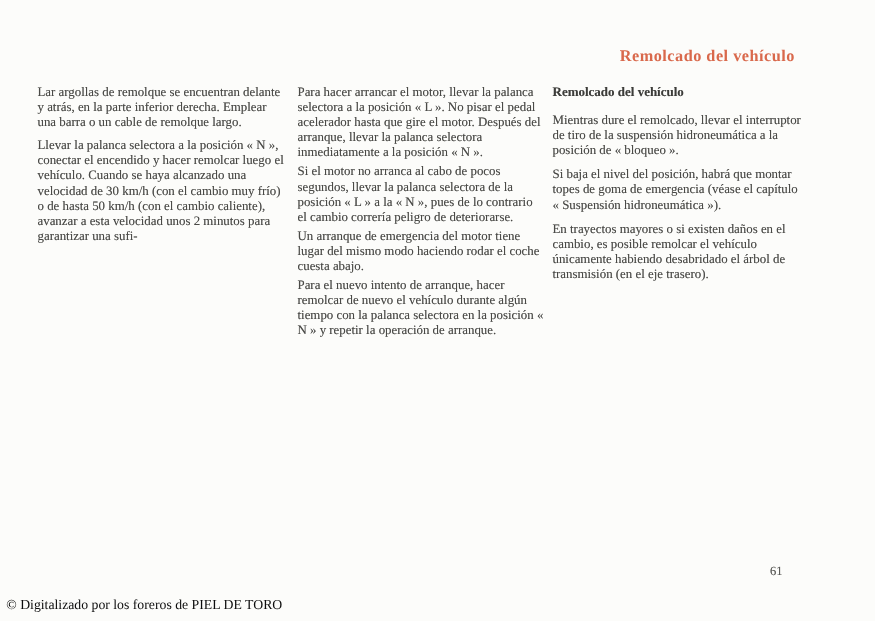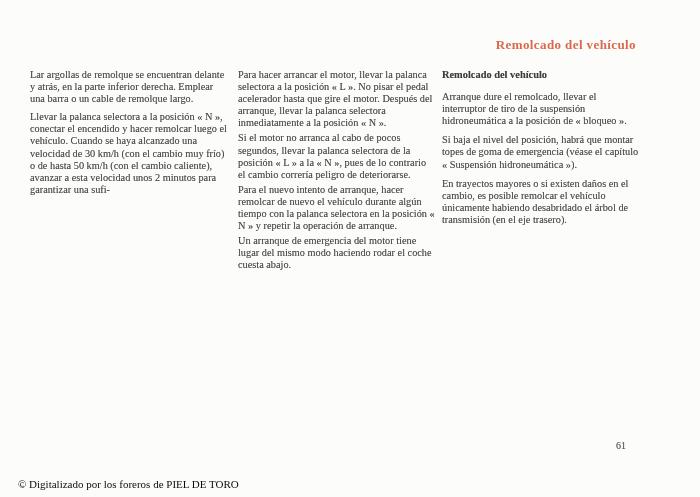--- a/index.html
+++ b/index.html
@@ -41,55 +41,55 @@
   .col h3 {
     font-size: 10.4px;
     line-height: 12.1px;
     font-weight: bold;
     color: #3c3c39;
     margin: 0 0 10px 0;
   }
   .col-1 h3 { margin-top: 29px; }
   .page-number {
     position: absolute;
-    left: 616px; top: 440px;
+    left: 616px; top: 452px;
     font-size: 10px;
     color: #5a5a57;
     text-shadow: 0 0 0.5px rgba(90,90,88,0.55);
     text-align: right;
   }
   .watermark {
     position: absolute;
-    left: 18px; top: 478px;
+    left: 5px; top: 478px;
     font-size: 11px;
     color: #0c0c0c;
   }
 </style>
 </head>
 <body>
 
 <div class="page">
 
   <div class="doc-title">Remolcado del vehículo</div>
 
   <div class="col col-1">
     <p>Lar argollas de remolque se encuentran delante y atrás, en la parte inferior derecha. Emplear una barra o un cable de remolque largo.</p>
     <p>Llevar la palanca selectora a la posición « N », conectar el encendido y hacer remolcar luego el vehículo. Cuando se haya alcanzado una velocidad de 30 km/h (con el cambio muy frío) o de hasta 50 km/h (con el cambio caliente), avanzar a esta velocidad unos 2 minutos para garantizar una sufi-</p>
   </div>
 
   <div class="col col-2">
     <p>Para hacer arrancar el motor, llevar la palanca selectora a la posición « L ». No pisar el pedal acelerador hasta que gire el motor. Después del arranque, llevar la palanca selectora inmediatamente a la posición « N ».</p>
     <p>Si el motor no arranca al cabo de pocos segundos, llevar la palanca selectora de la posición « L » a la « N », pues de lo contrario el cambio correría peligro de deteriorarse.</p>
+    <p>Un arranque de emergencia del motor tiene lugar del mismo modo haciendo rodar el coche cuesta abajo.</p>
     <p>Para el nuevo intento de arranque, hacer remolcar de nuevo el vehículo durante algún tiempo con la palanca selectora en la posición « N » y repetir la operación de arranque.</p>
-    <p>Un arranque de emergencia del motor tiene lugar del mismo modo haciendo rodar el coche cuesta abajo.</p>
   </div>
 
   <div class="col col-3">
     <h3>Remolcado del vehículo</h3>
-    <p>Arranque dure el remolcado, llevar el interruptor de tiro de la suspensión hidroneumática a la posición de « bloqueo ».</p>
+    <p>Mientras dure el remolcado, llevar el interruptor de tiro de la suspensión hidroneumática a la posición de « bloqueo ».</p>
     <p>Si baja el nivel del posición, habrá que montar topes de goma de emergencia (véase el capítulo « Suspensión hidroneumática »).</p>
     <p>En trayectos mayores o si existen daños en el cambio, es posible remolcar el vehículo únicamente habiendo desabridado el árbol de transmisión (en el eje trasero).</p>
   </div>
 
   <div class="page-number">61</div>
 
   <div class="watermark">© Digitalizado por los foreros de PIEL DE TORO</div>
 
 </div>
 

